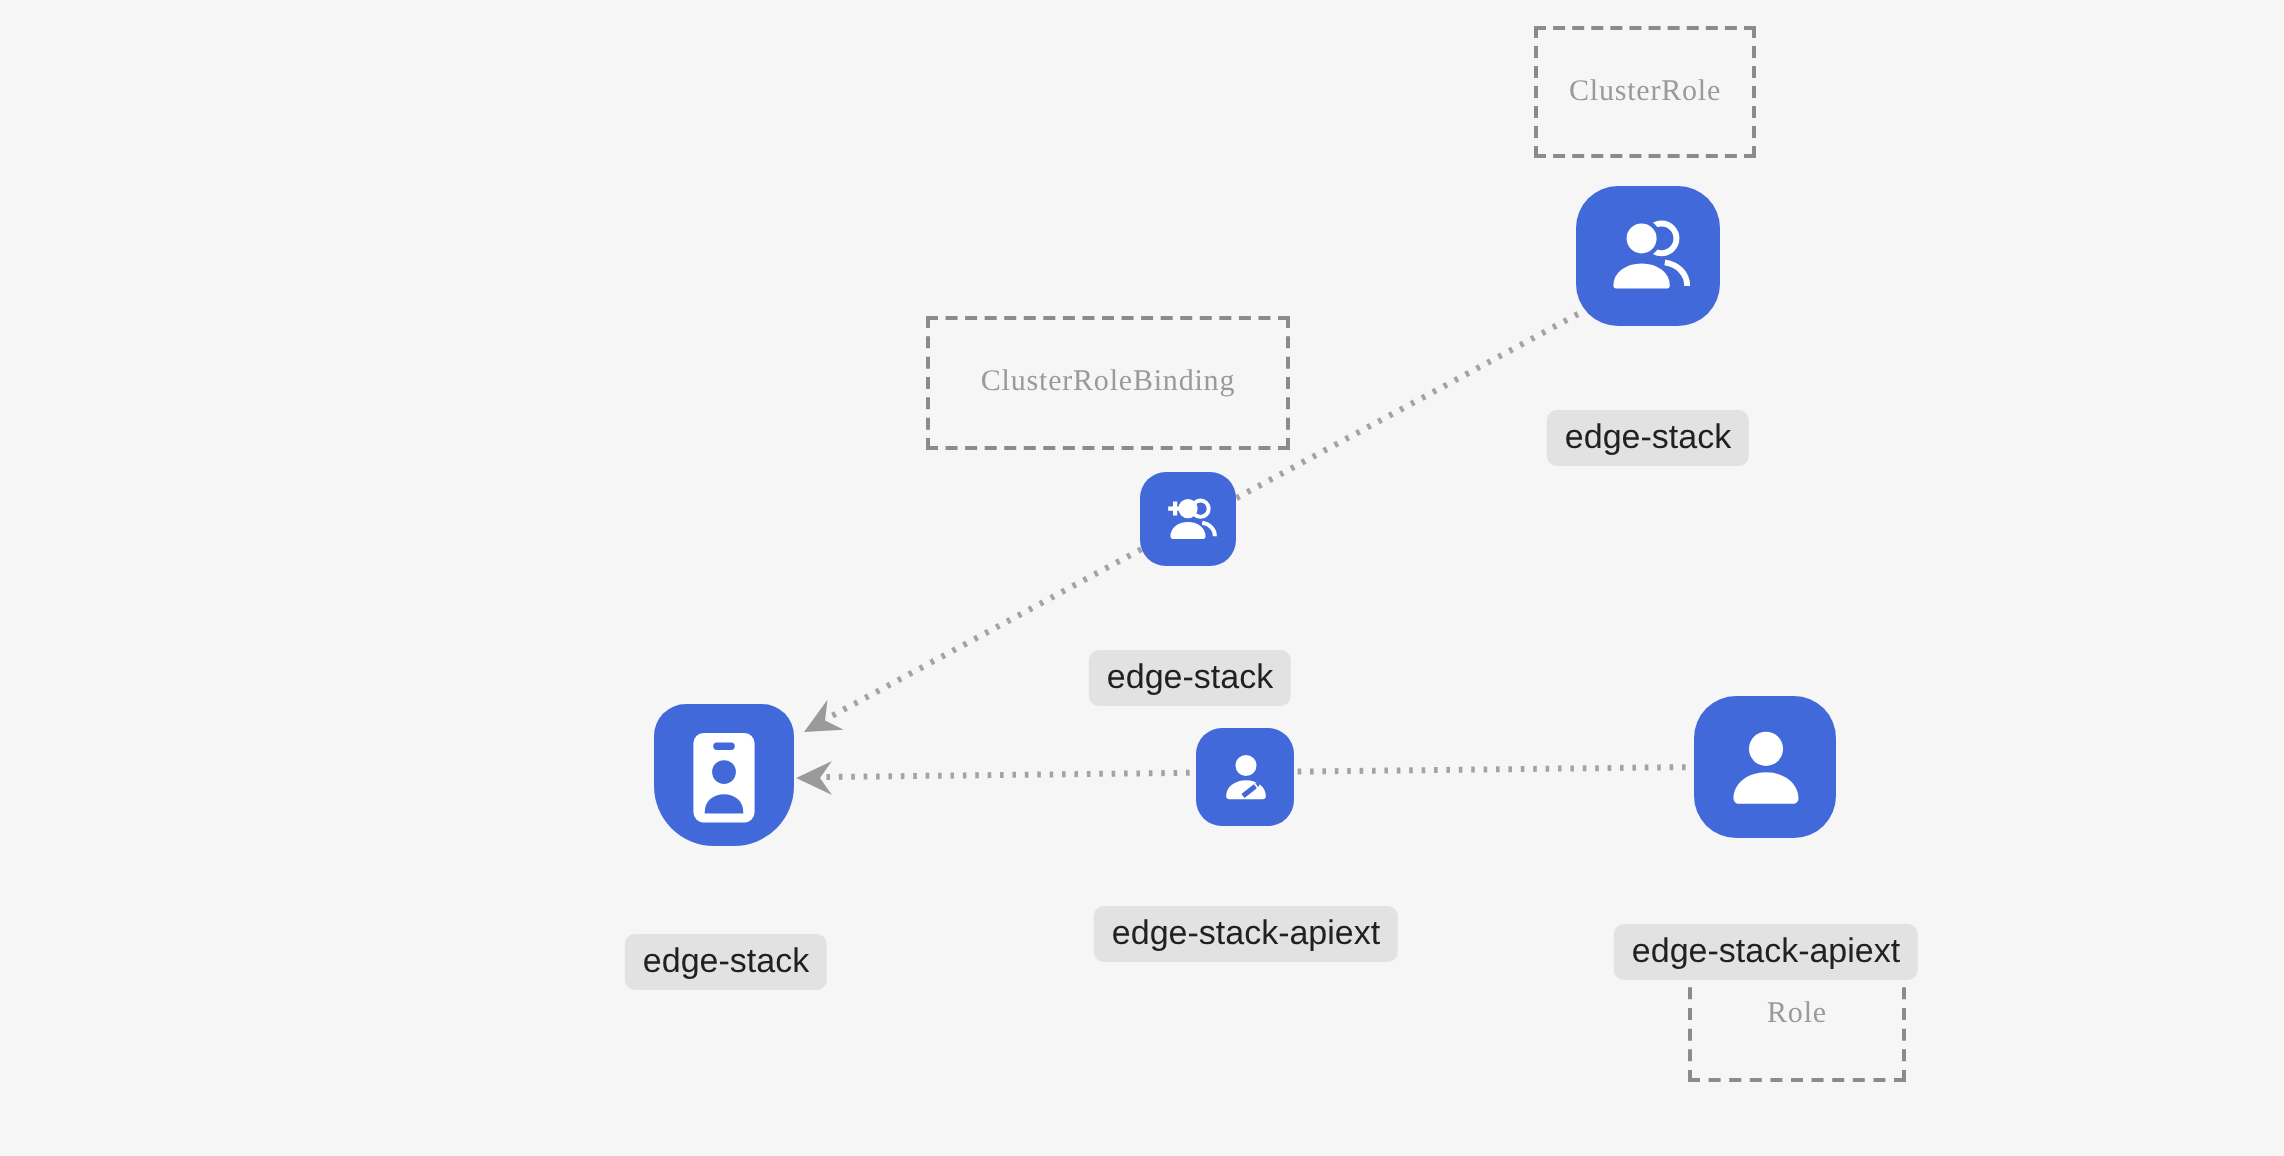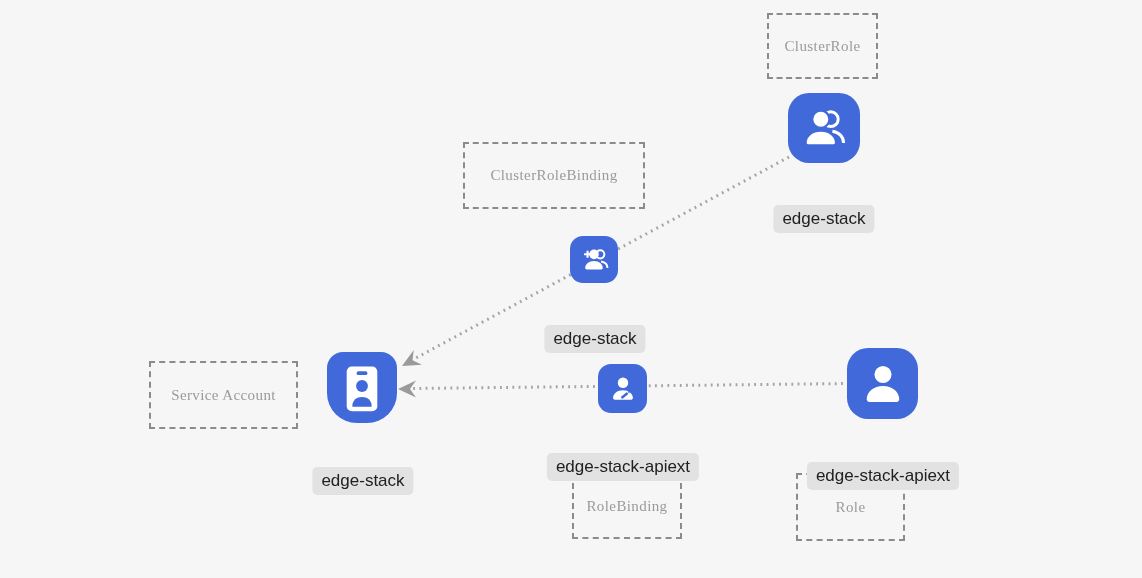--- a/index.html
+++ b/index.html
@@ -71,33 +71,27 @@
     <polygon points="402,366 420,357.5 414,366 420,374.5" transform="rotate(-28.6 402 366)" fill="#9a9a9a"></polygon>
 
     <line x1="849" y1="383.5" x2="413" y2="388.5" stroke="#a3a3a3" stroke-width="3" stroke-dasharray="1.8 4.4"></line>
     <polygon points="398,389 416,380.5 410,389 416,397.5" fill="#9a9a9a"></polygon>
   </svg>
 
   <div class="kind-box" style="left:767px; top:13px; width:111px; height:66px;">
     <span class="kind-label">ClusterRole</span>
   </div>
 
-  <div class="kind-box" style="left:463px; top:142px; width:182px; height:67px;">
+  <div class="kind-box" style="left:463px; top:158px; width:182px; height:67px;">
     <span class="kind-label">ClusterRoleBinding</span>
   </div>
 
-  <div class="kind-box" style="left:149px; top:361px; width:149px; height:68px;">
-    <span class="kind-label">Service Account</span>
-  </div>
 
-  <div class="kind-box" style="left:572px; top:473px; width:110px; height:66px;">
-    <span class="kind-label">RoleBinding</span>
-  </div>
 
-  <div class="kind-box" style="left:796px; top:473px; width:109px; height:68px;">
+  <div class="kind-box" style="left:844px; top:473px; width:109px; height:68px;">
     <span class="kind-label">Role</span>
   </div>
 
   <div class="node-icon icon-big" style="left:788px; top:93px;">
     <svg width="48" height="48" viewBox="0 0 24 24">
       <g fill="none" stroke="#ffffff" stroke-width="1.5">
         <circle cx="15.4" cy="7.6" r="3.7"></circle>
         <path d="M16.2 13.6c3.3.5 5.6 2.8 5.6 5.9"></path>
       </g>
       <g fill="#ffffff" stroke="#4169d9" stroke-width="1.1">

